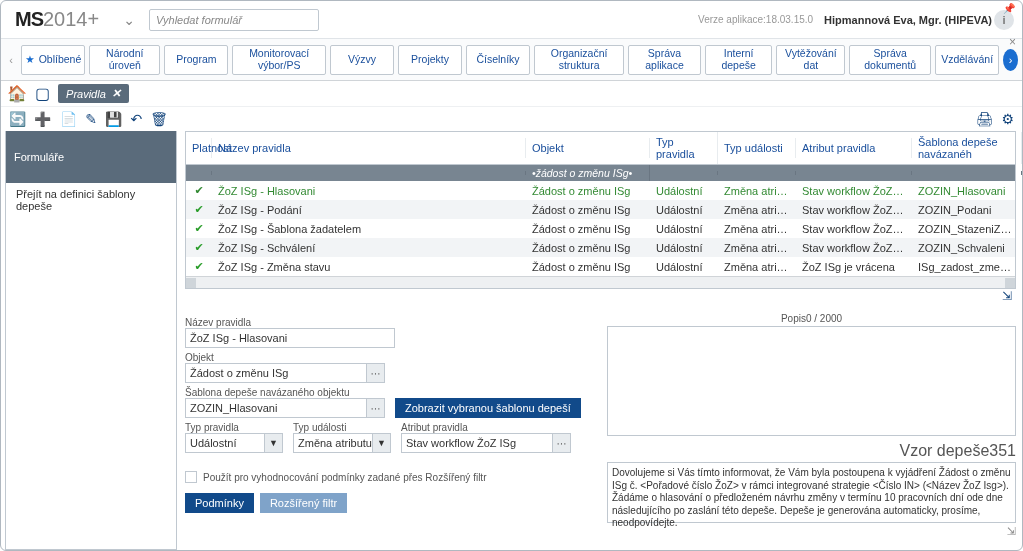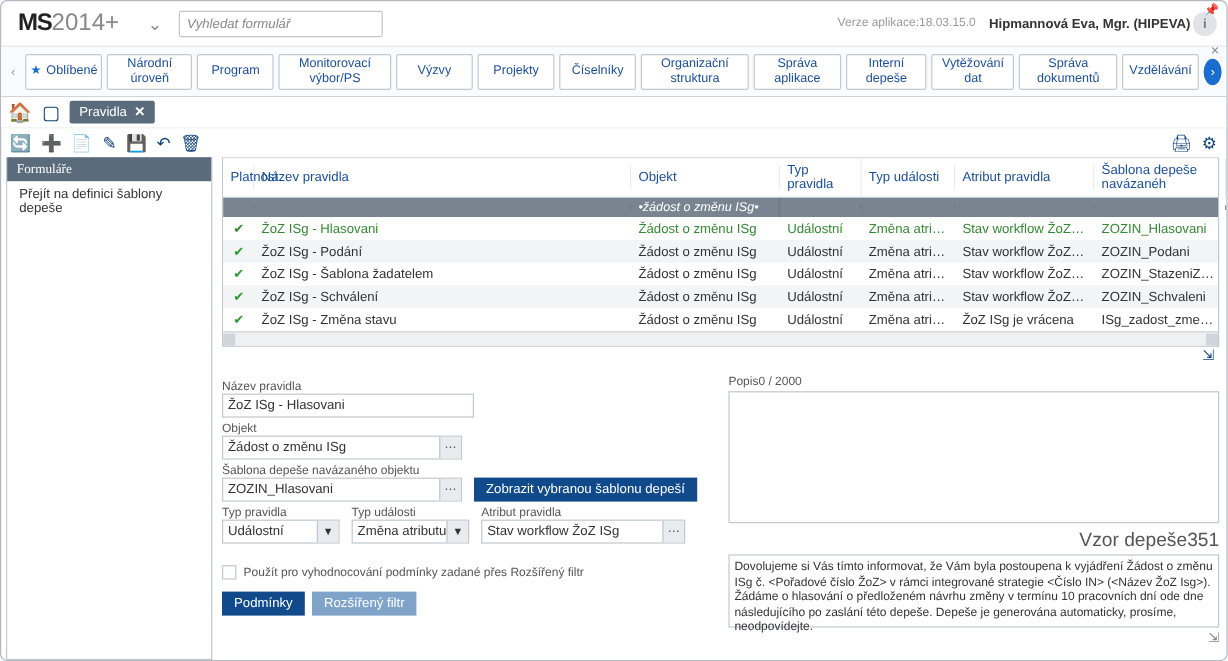--- a/index.html
+++ b/index.html
@@ -83,41 +83,41 @@
   
   .crumb-bar {
     height:26px; background:#fff; display:flex; align-items:center;
     padding:0 6px; gap:8px; border-bottom:1px solid #eef0f2;
   }
   .crumb-home,.crumb-doc { color:#10427a; font-size:16px;}
   .crumb-tab {
     background:var(--sidebar-sel); color:#fff; padding:3px 8px;
     display:flex;align-items:center;gap:6px; border-radius:2px;
     font-size:11px;
+    font-style:italic;
   }
   .crumb-tab .x { cursor:pointer; font-weight:bold;}
   
   .mini-toolbar {
     height:24px; display:flex; align-items:center; gap:8px;
     padding:0 8px; color:#10427a;
   }
   .mini-toolbar .right { margin-left:auto; display:flex; gap:8px;}
   .mini-toolbar span {font-size:14px; cursor:pointer;}
   
   .main {
     display:flex; height:calc(551px - 38px - 42px - 26px - 24px - 2px);
   }
   .sidebar {
     width:172px; border:1px solid var(--border-gray); border-top:none;
     background:#fff; margin-left:4px;
   }
   .sidebar-header {
-    background:var(--sidebar-sel); color:#fff; padding:4px 8px;
+    background:var(--sidebar-sel); color:#fff; padding:20px 8px;
     font-size:11px;
-    font-family:Liberation Serif, serif;
   }
   .sidebar-item {
     padding:5px 10px; color:#333; cursor:pointer;
   }
   .content { flex:1; padding:0 6px 0 8px; overflow:hidden; position:relative;}
   
   .grid {
     border:1px solid var(--border-gray); width:100%;
   }
   .grid-head, .grid-filter, .grid-row {
@@ -179,21 +179,21 @@
   .row-two {display:flex; gap:10px;}
   .btn-blue {
     background:var(--blue-primary); color:#fff; border:none;
     padding:4px 10px; font-size:11px; cursor:pointer;
   }
   .btn-blue.light { background:#7fa3c9;}
   .popis-box {
     border:1px solid var(--border-gray); height:110px; padding:4px;
     font-size:11px; color:#333; background:#fff;
   }
-  .popis-head {display:flex;justify-content:flex-start;font-size:10px;color:#555;margin-bottom:2px;}
+  .popis-head {display:flex;justify-content:center;font-size:10px;color:#555;margin-bottom:2px;}
   .vzor-box {
     border:1px solid var(--border-gray); padding:4px;
     font-size:10px; color:#333; background:#fff; line-height:1.25;
     height:61px;
   }
   .vzor-head {display:flex;justify-content:flex-end;font-size:16px;color:#555;margin:6px 0 2px;}
   .chk-line { display:flex;align-items:center;gap:6px;font-size:10px;color:#555;margin-top:18px;}
   .chk-box {width:12px;height:12px;border:1px solid var(--border-gray);background:#fff;}
   .bottom-btns {display:flex;gap:6px;margin-top:10px;}
   .small-right-x { position:absolute; right:6px; top:-8px; font-size:12px; color:#888;}

